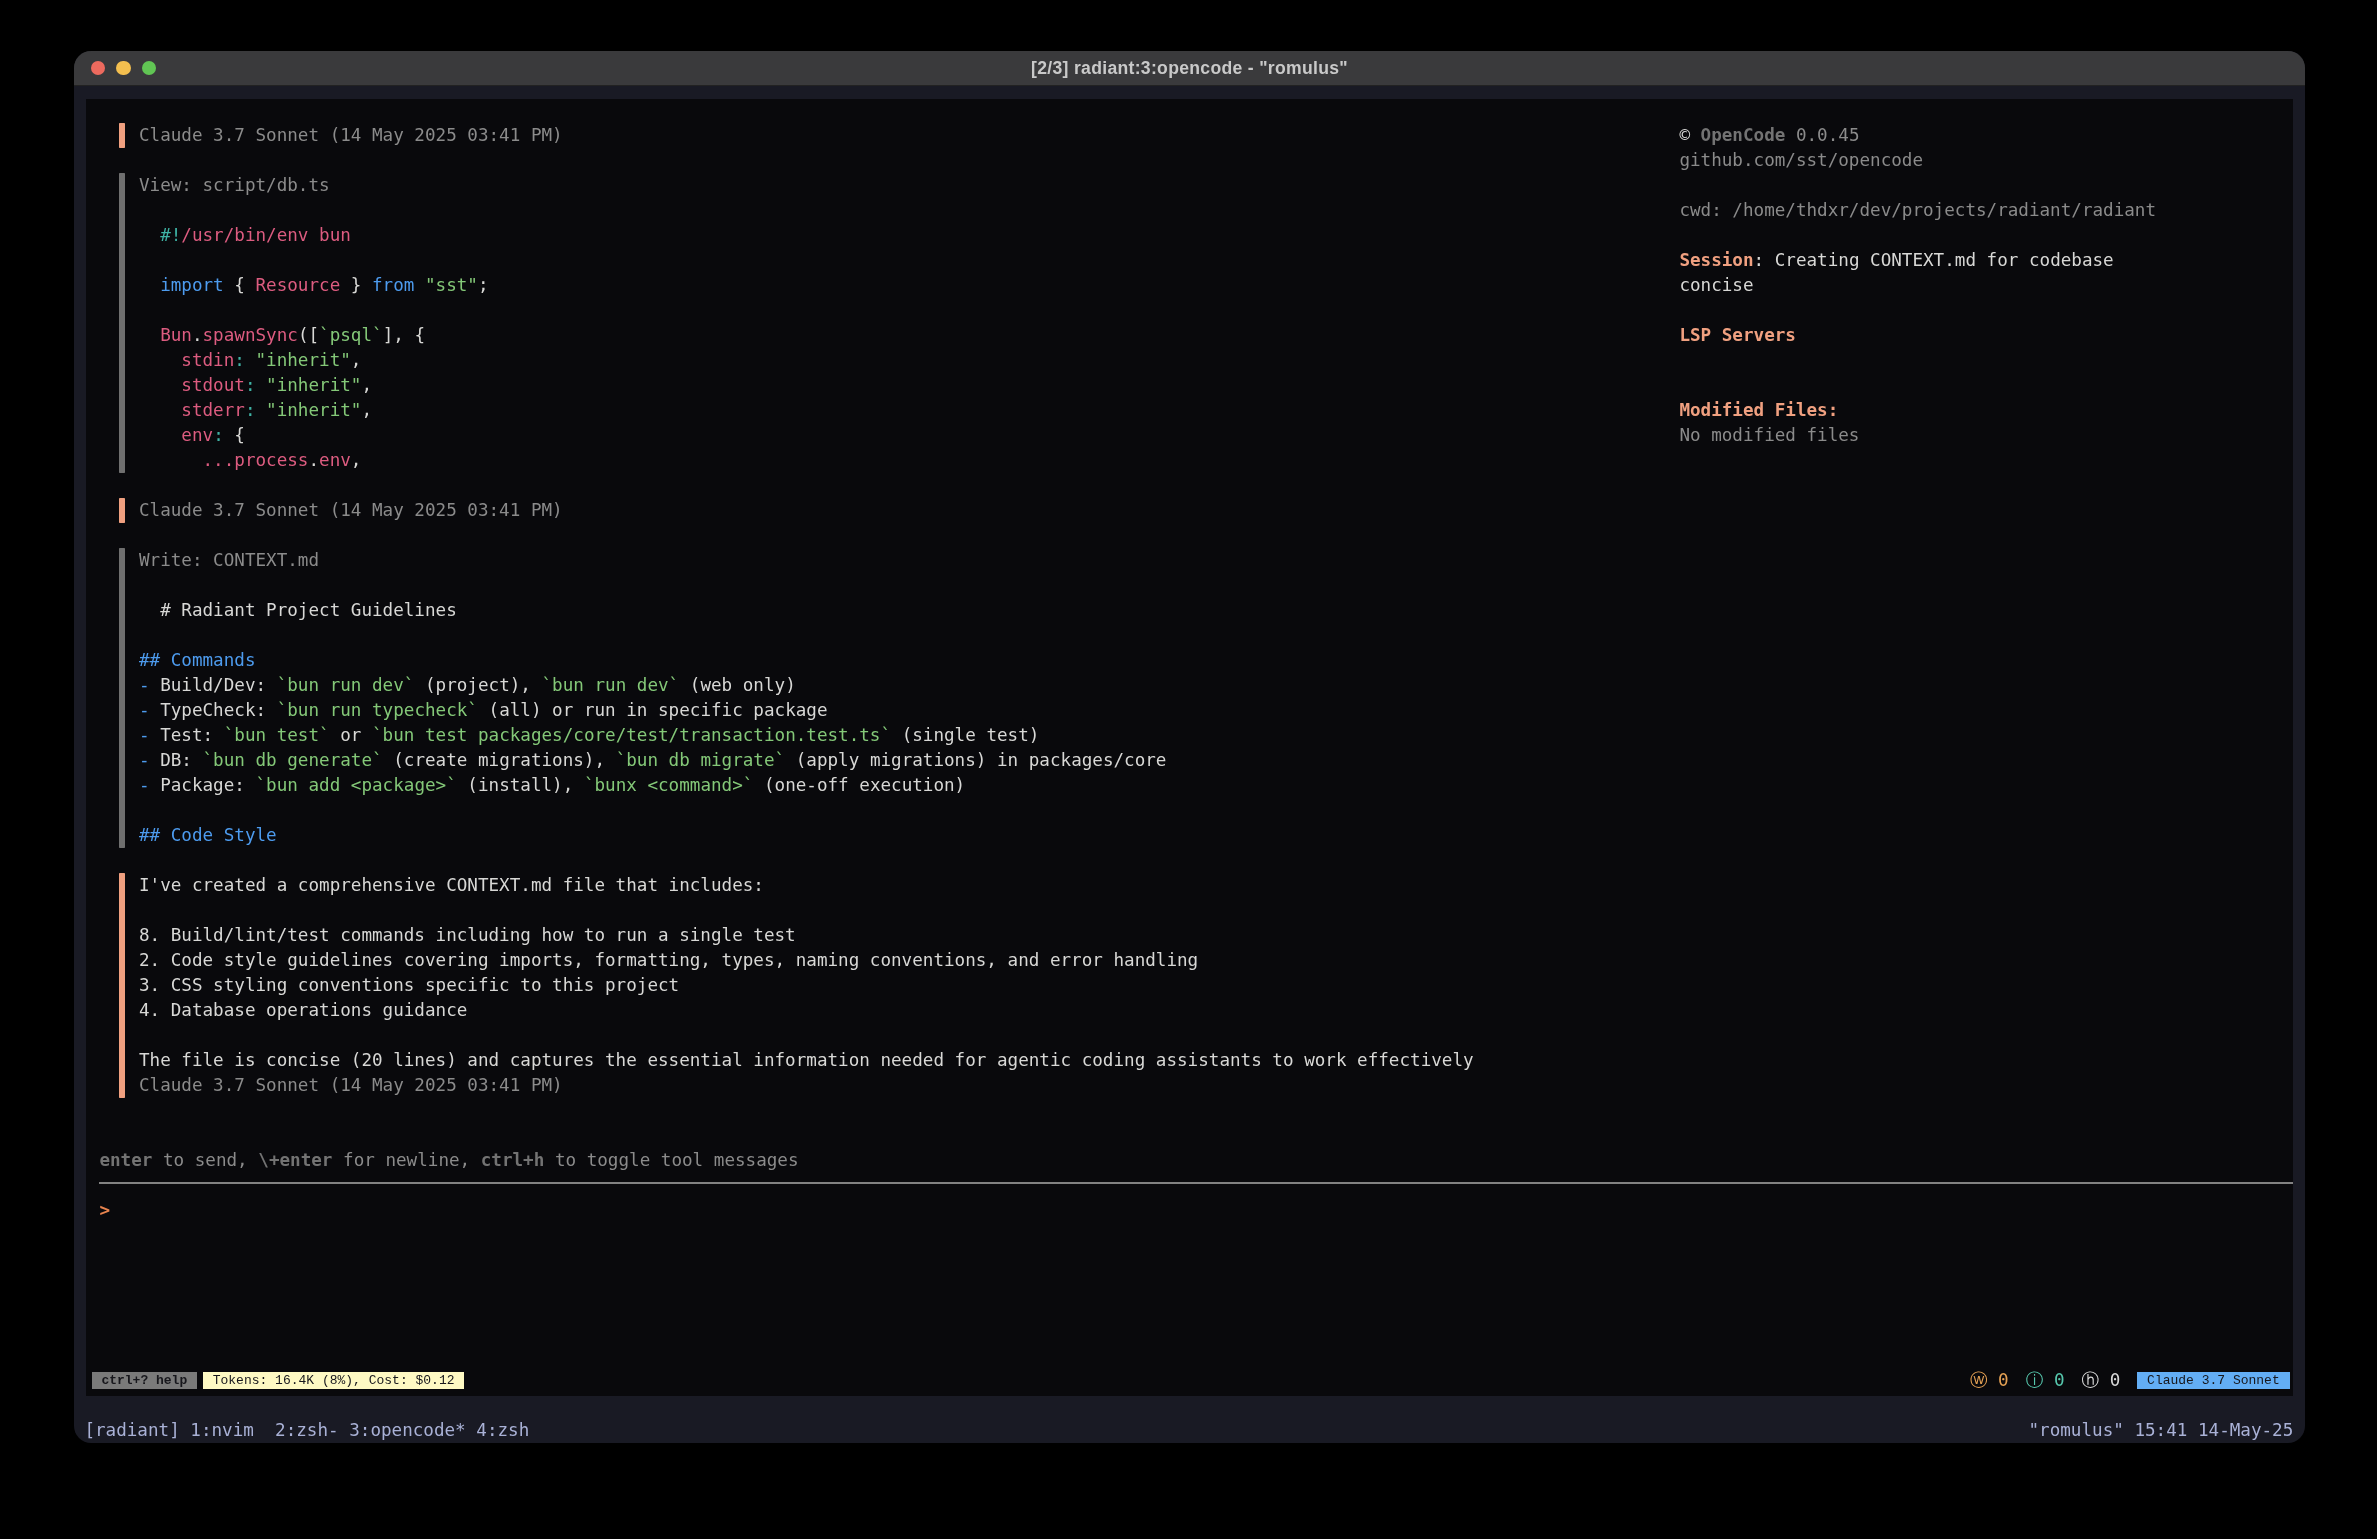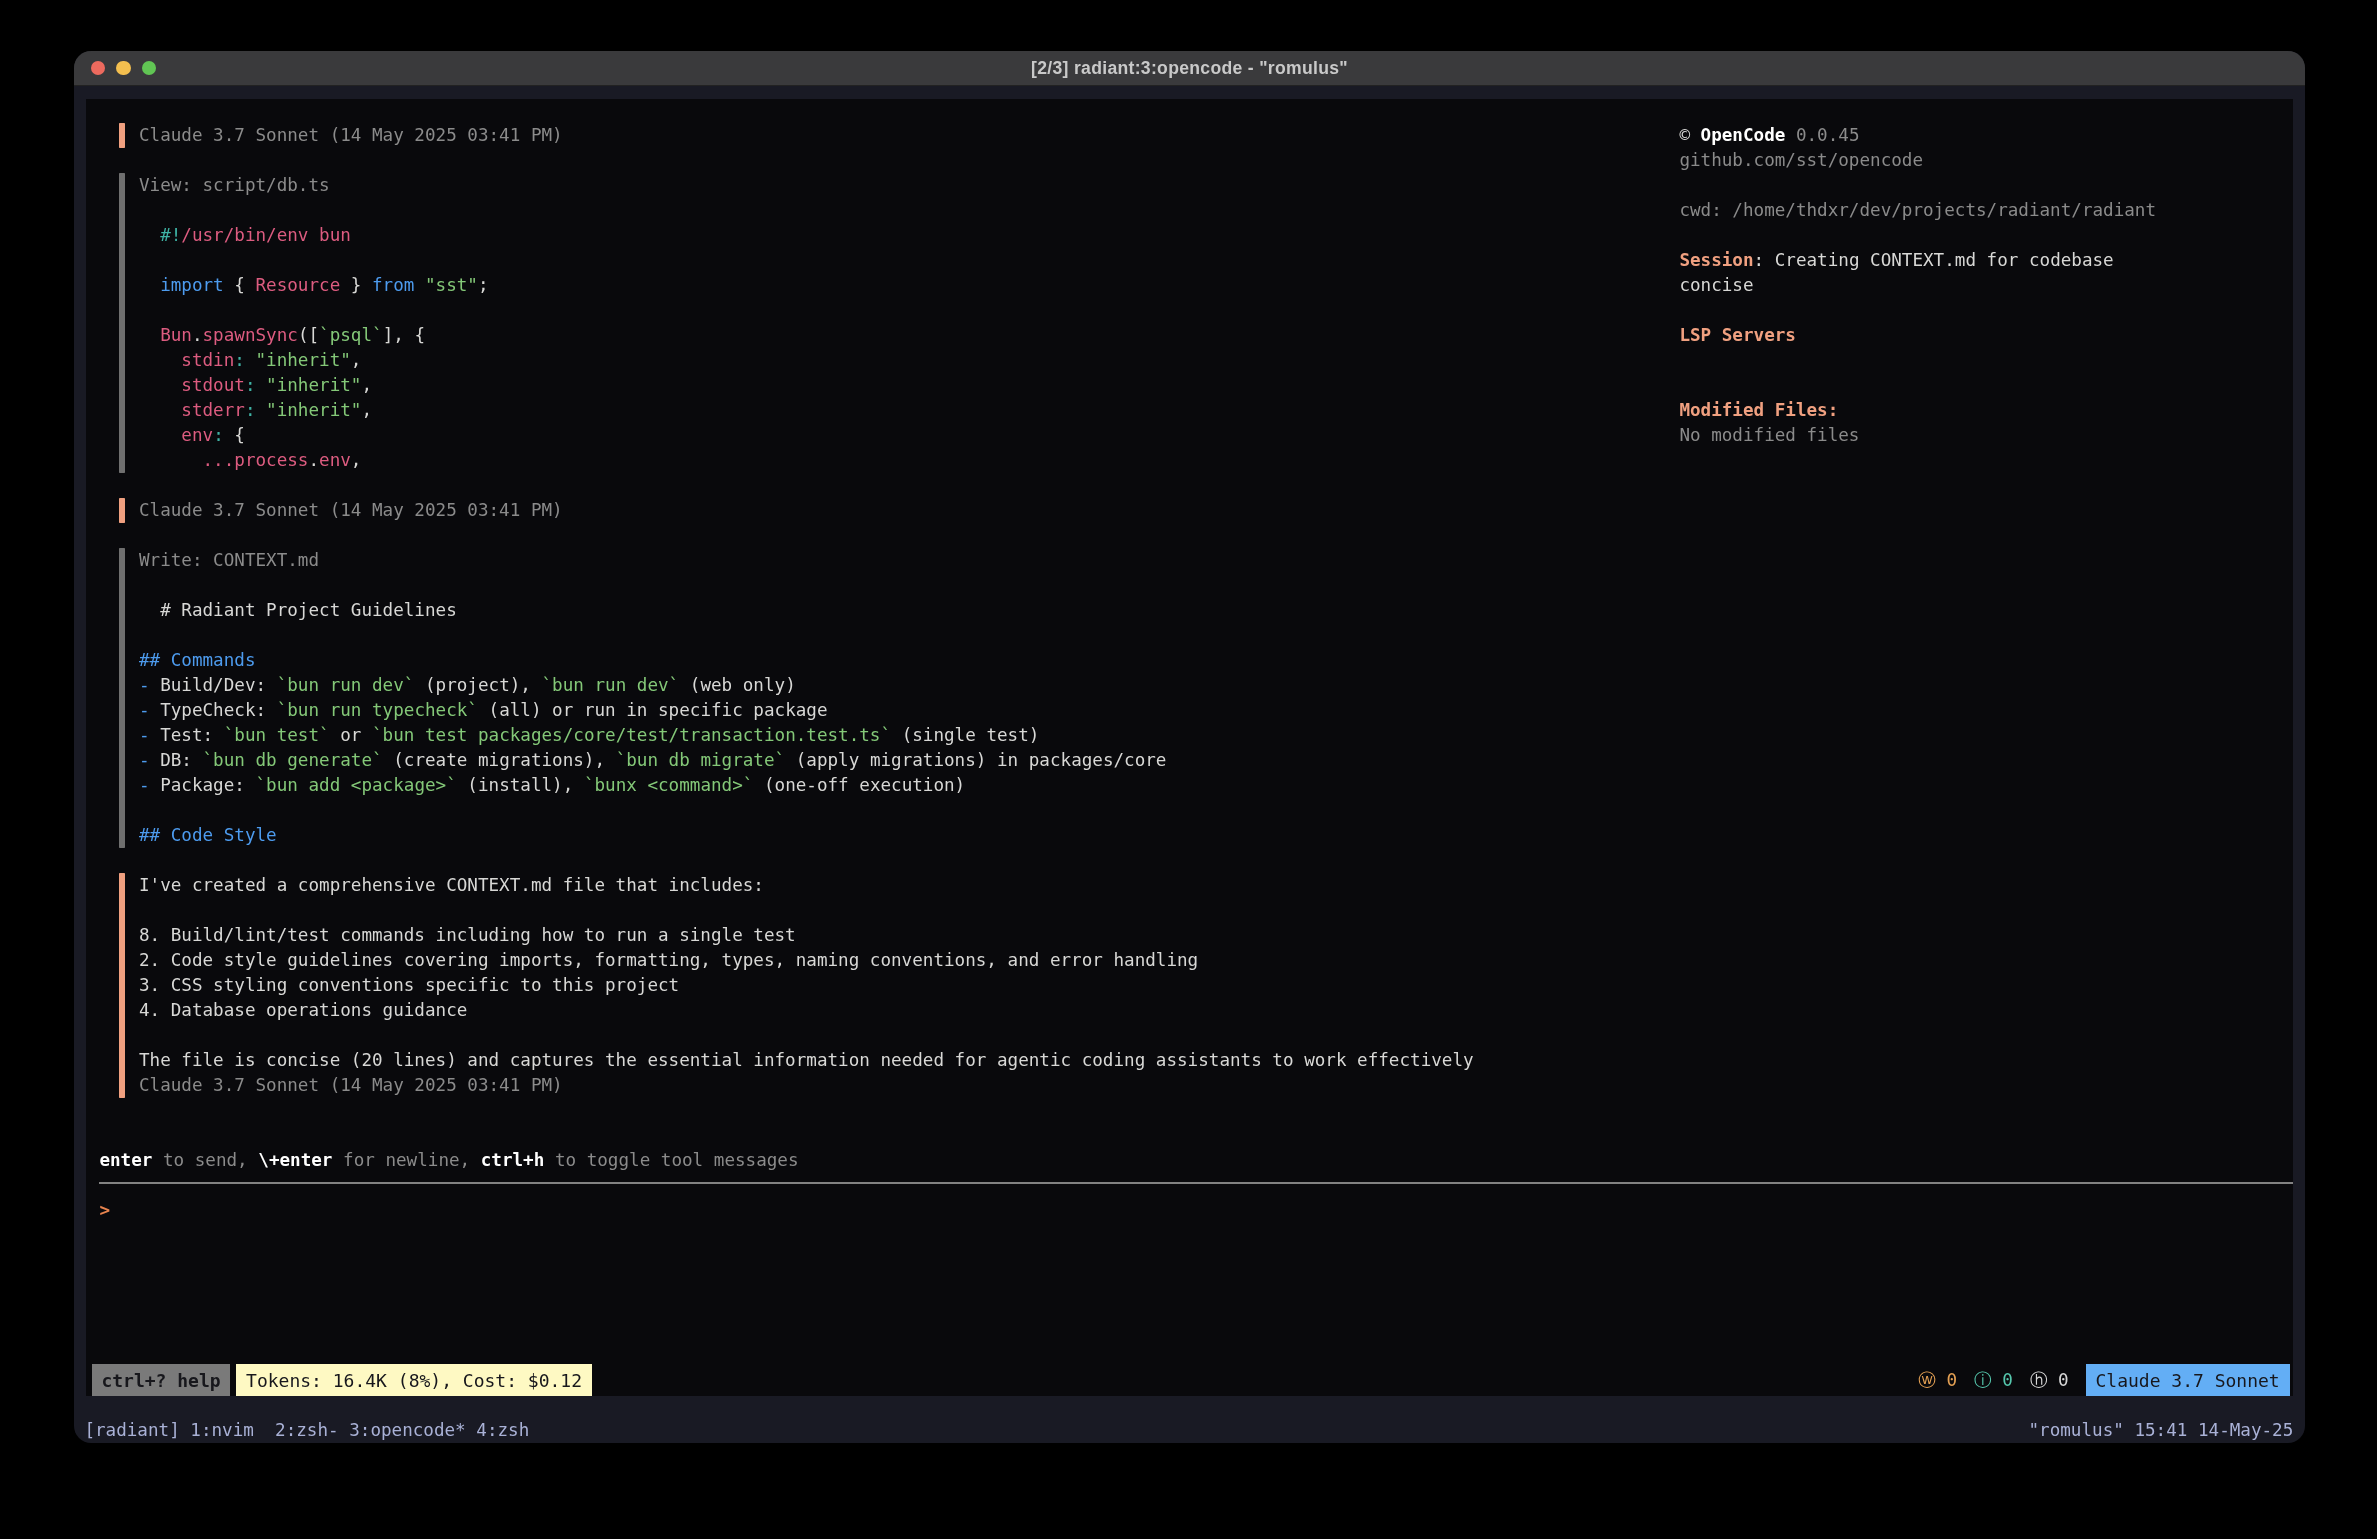--- a/index.html
+++ b/index.html
@@ -35,42 +35,42 @@
 
   .main { position:absolute; left:13px; top:23.5px; width:2194px; }
   .block { display:flex; margin-bottom:25px;padding-left:20px; }
   .block .bar { width:5.2px; flex:0 0 5.2px; margin-right:14.4px; border-radius:0.7px; }
   .bar.salmon { background:#f0a080; }
   .bar.gray { background:#6f6f6f; }
   .block-body { flex:1 1 auto; }
 
   .tk-gy  { color:#8b8b8b; }
   .tk-wh  { color:#d8d8d6; }
-  .tk-whb { color:#ffffff; font-weight:bold; }
+  .tk-whb { color:#737373; font-weight:bold; }
   .tk-pk  { color:#dd5c80; }
   .tk-bl  { color:#4d9bee; }
   .tk-gr  { color:#84c878; }
   .tk-cy  { color:#3fb3a5; }
   .tk-sab { color:#f0a080; font-weight:bold; }
   .tk-or  { color:#e8834e; font-weight:bold; }
 
   .hints { margin-top:50px; }
   .input-divider { border:none; border-top:2px solid #828282; margin:9.8px 0 0 0; }
   .prompt-row { margin-top:13.7px; }
 
   .sidebar { position:absolute; left:1593px; top:23.5px; width:613px; }
 
   .statusrow {
     position:absolute; left:5.2px; right:3.9px; bottom:3.3px; height:25px;
     display:flex; align-items:center; justify-content:space-between;
   }
   .status-left { display:flex; align-items:center; gap:5.9px; }
   .badge {
-    height:32px; display:flex; align-items:center; padding:0 9.8px;
-    font-size:18px; color:#17171c; white-space:pre;
+    height:17px; display:flex; align-items:center; padding:0 9.8px;
+    font-size:13px; color:#17171c; white-space:pre;font-family:Liberation Mono, monospace;
   }
   .badge.help { background:#7a7a7a; font-weight:bold; }
   .badge.tokens { background:#fef9c3; }
   .badge.model { background:#63aef5; }
   .status-right { display:flex; align-items:center; gap:17px; }
   .diags { display:flex; align-items:center; gap:17px; font-size:17.6px; }
   .diag { white-space:pre; }
   .diag.orange { color:#e5a154; }
   .diag.teal { color:#56c7ad; }
   .diag.white { color:#d8d8d8; }

